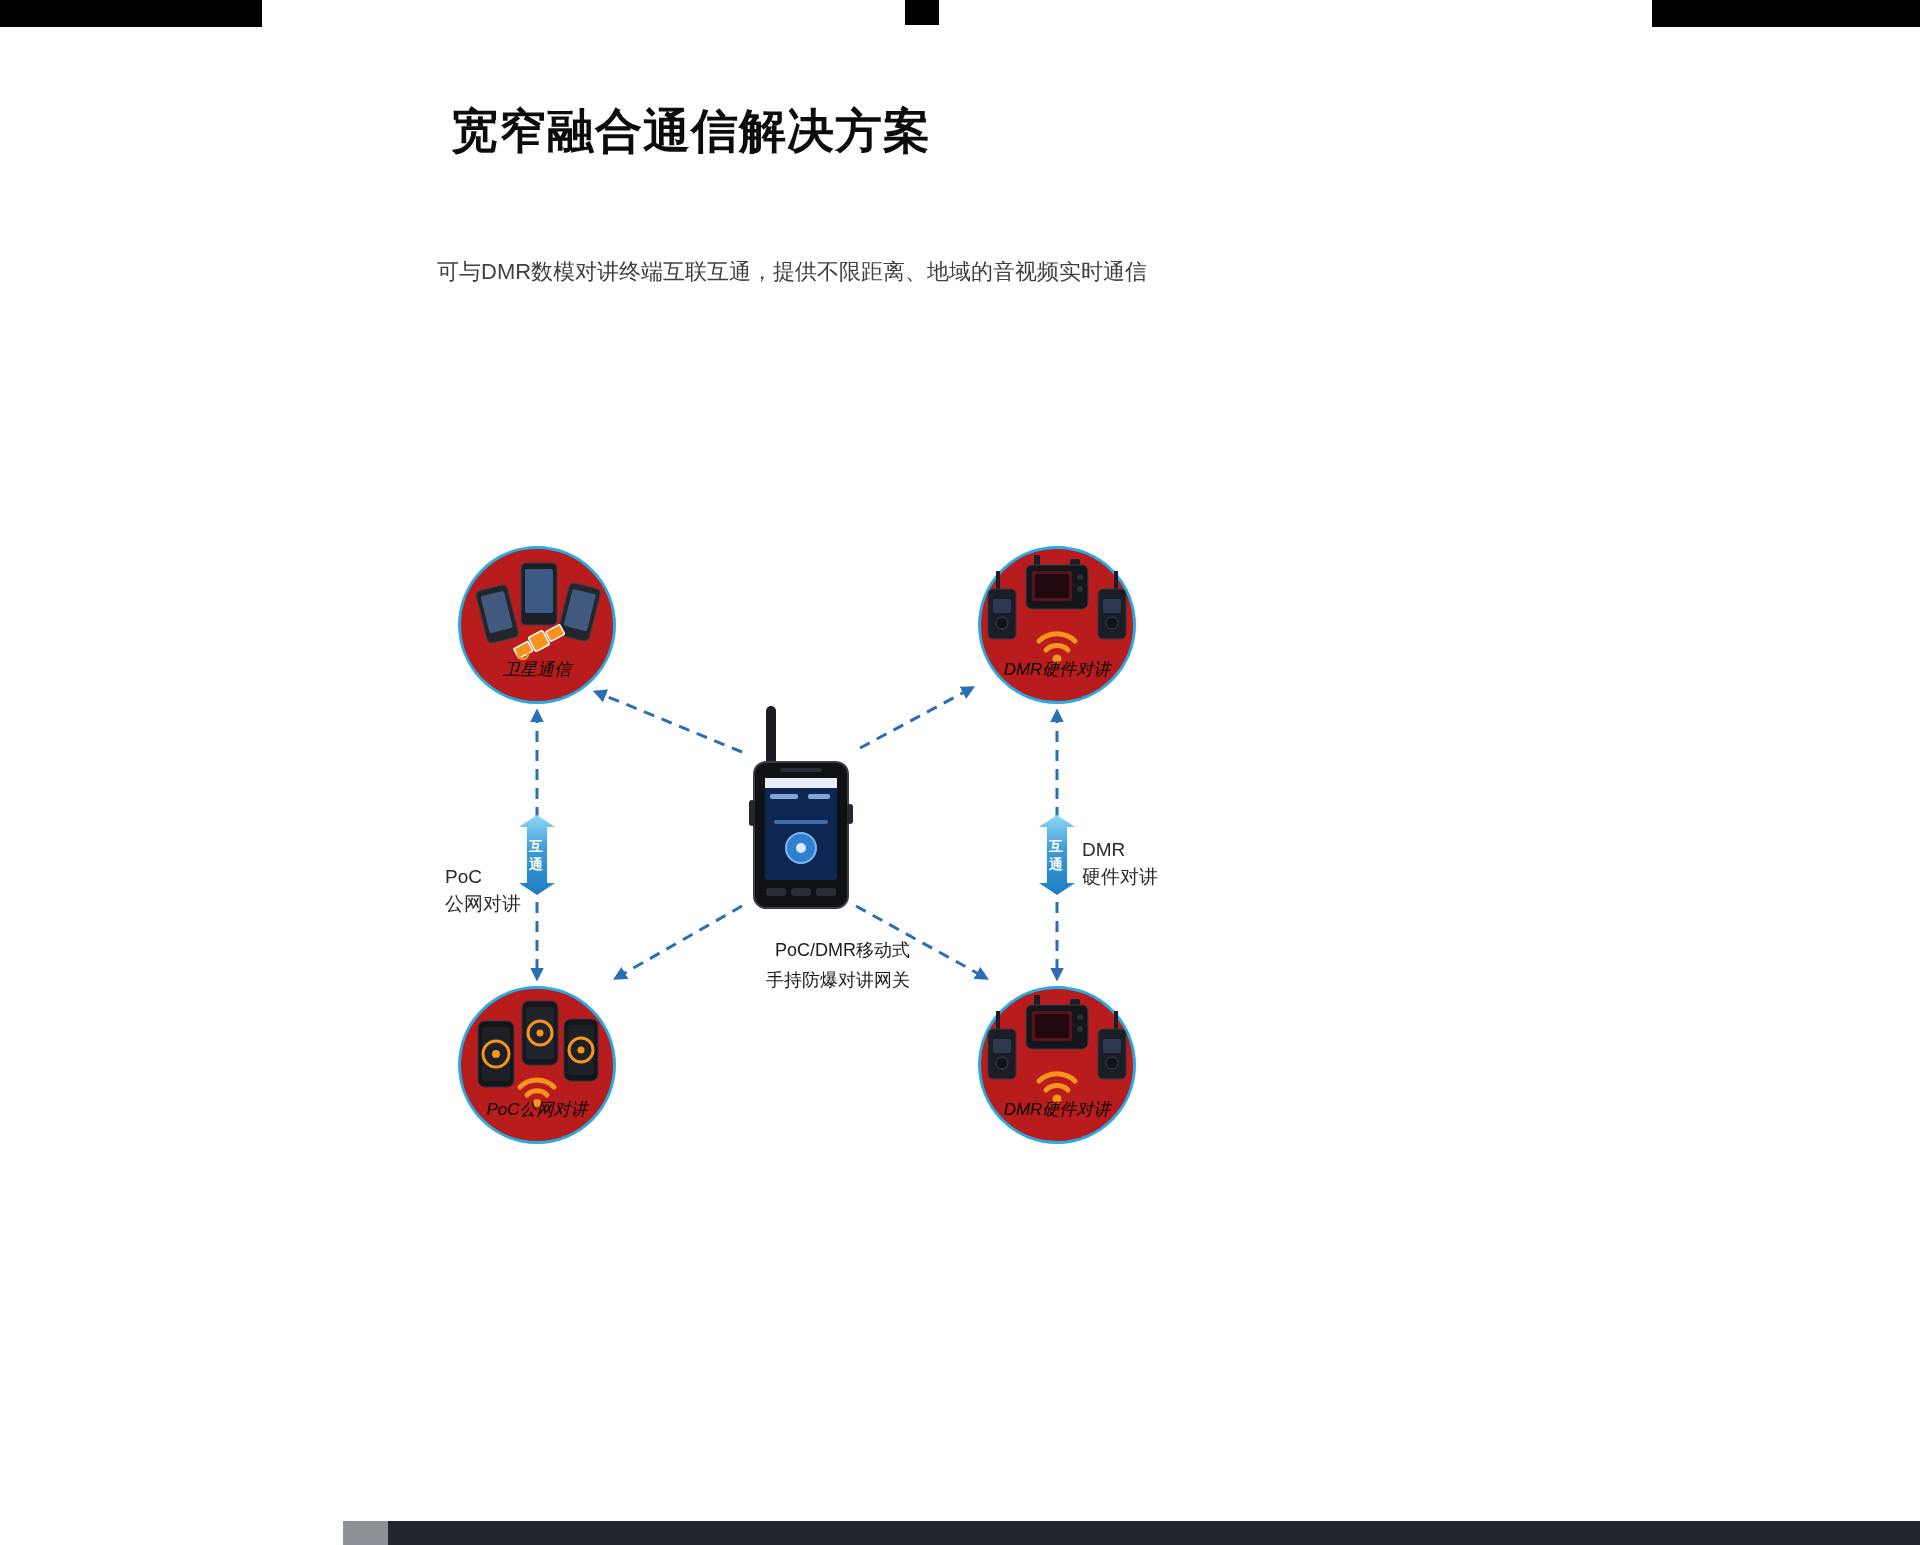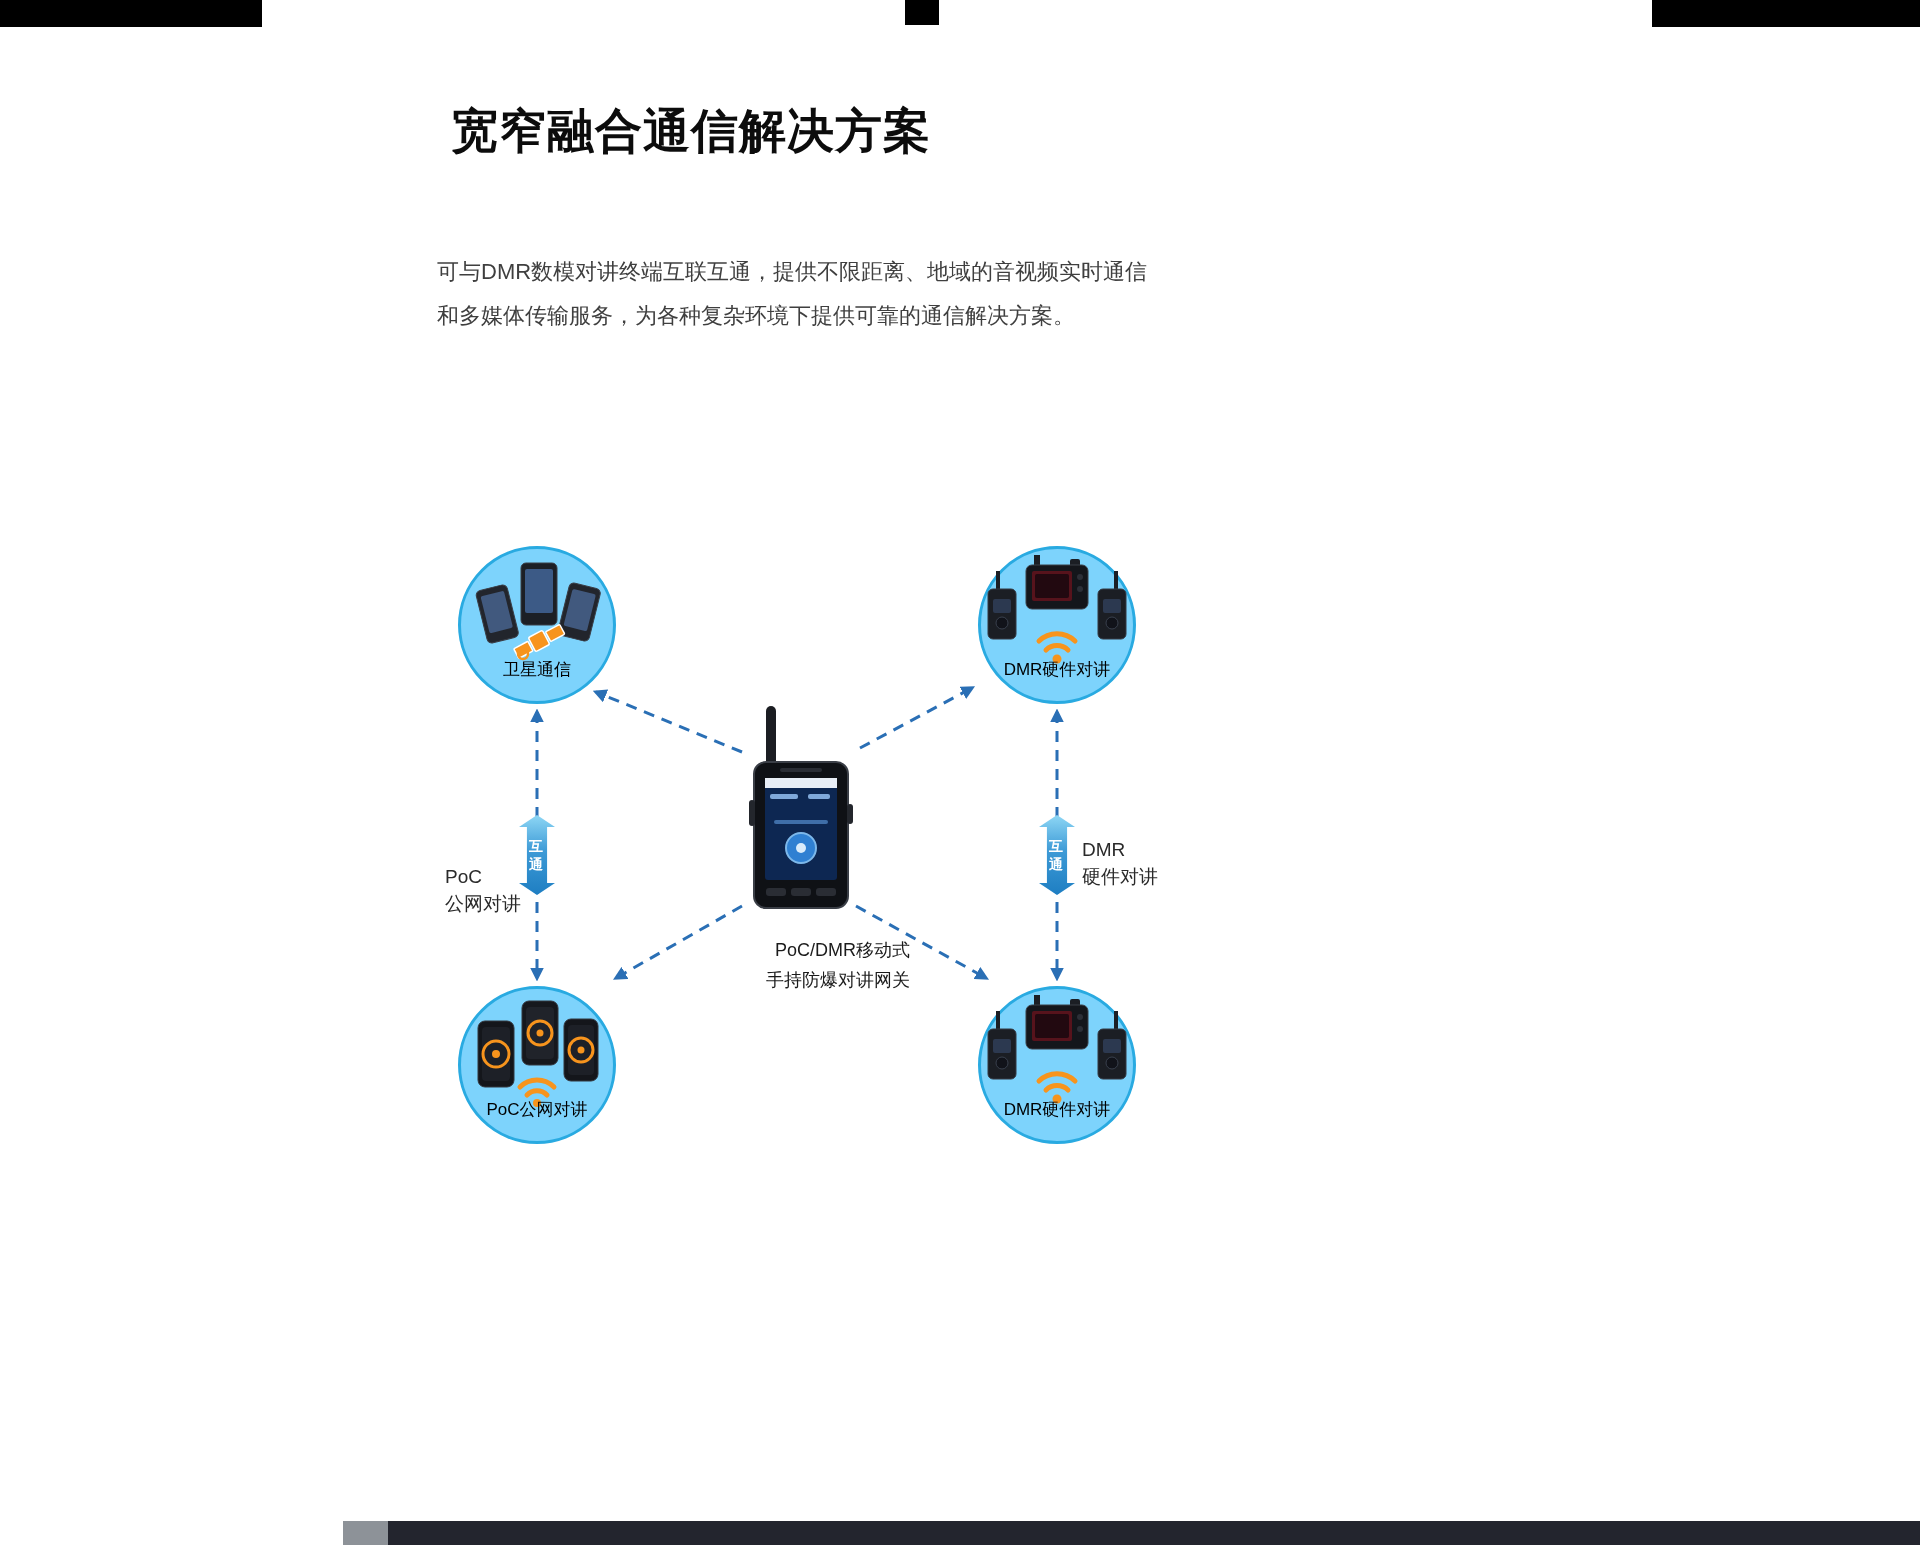--- a/index.html
+++ b/index.html
@@ -14,21 +14,21 @@
   .ftr-gray{position:absolute;left:343px;top:1521px;width:45px;height:24px;background:#8d9298;}
   .ftr-dark{position:absolute;left:388px;top:1521px;width:1532px;height:24px;background:#23252e;}
 
   
   .title{position:absolute;left:435px;top:84px;margin:16px;font-size:47px;font-weight:800;color:#0c0c0c;letter-spacing:1px;}
   .subtitle{position:absolute;left:435px;top:152px;font-size:30px;color:#1c1c1c;line-height:46px;font-weight:500;}
   .desc{position:absolute;left:437px;top:250px;font-size:22px;color:#3f3f3f;line-height:44px;}
 
   
   .node{position:absolute;width:158px;height:158px;border:3px solid #29aae1;border-radius:50%;
-        background:#7dd3fc;box-sizing:border-box;}
+        background:#b91c1c;box-sizing:border-box;font-style:italic;}
   .node-tl{left:458px;top:546px;}
   .node-tr{left:978px;top:546px;}
   .node-bl{left:458px;top:986px;}
   .node-br{left:978px;top:986px;}
   .node .cluster{position:absolute;left:50%;top:6px;transform:translateX(-50%);}
   .node .node-label{position:absolute;left:50%;transform:translateX(-50%);bottom:20px;
         white-space:nowrap;font-size:17px;color:#000;font-weight:500;}
 
   .connectors{position:absolute;left:0;top:0;pointer-events:none;}
 
@@ -55,21 +55,20 @@
 
 <div class="page">
 
   <div class="hdr-frag hdr-left"></div>
   <div class="hdr-frag hdr-mid"></div>
   <div class="hdr-frag hdr-right"></div>
 
   <h1 class="title">宽窄融合通信解决方案</h1>
   <div class="desc">
     <div>可与DMR数模对讲终端互联互通，提供不限距离、地域的音视频实时通信</div>
-    <div>和多媒体传输服务，为各种复杂环境下提供可靠的通信解决方案。</div>
   </div>
 
   <svg class="connectors" width="1920" height="1545" viewBox="0 0 1920 1545">
     <defs>
       <marker id="ah" viewBox="0 0 10 10" refX="7.5" refY="5" markerWidth="4.6" markerHeight="4.6" orient="auto-start-reverse">
         <path d="M0 0 L10 5 L0 10 Z" fill="#2a6fb5"></path>
       </marker>
     </defs>
     <g stroke="#2a6fb5" stroke-width="3" stroke-dasharray="11 8" fill="none">
       <line x1="742" y1="752" x2="596" y2="692" marker-end="url(#ah)"></line>

